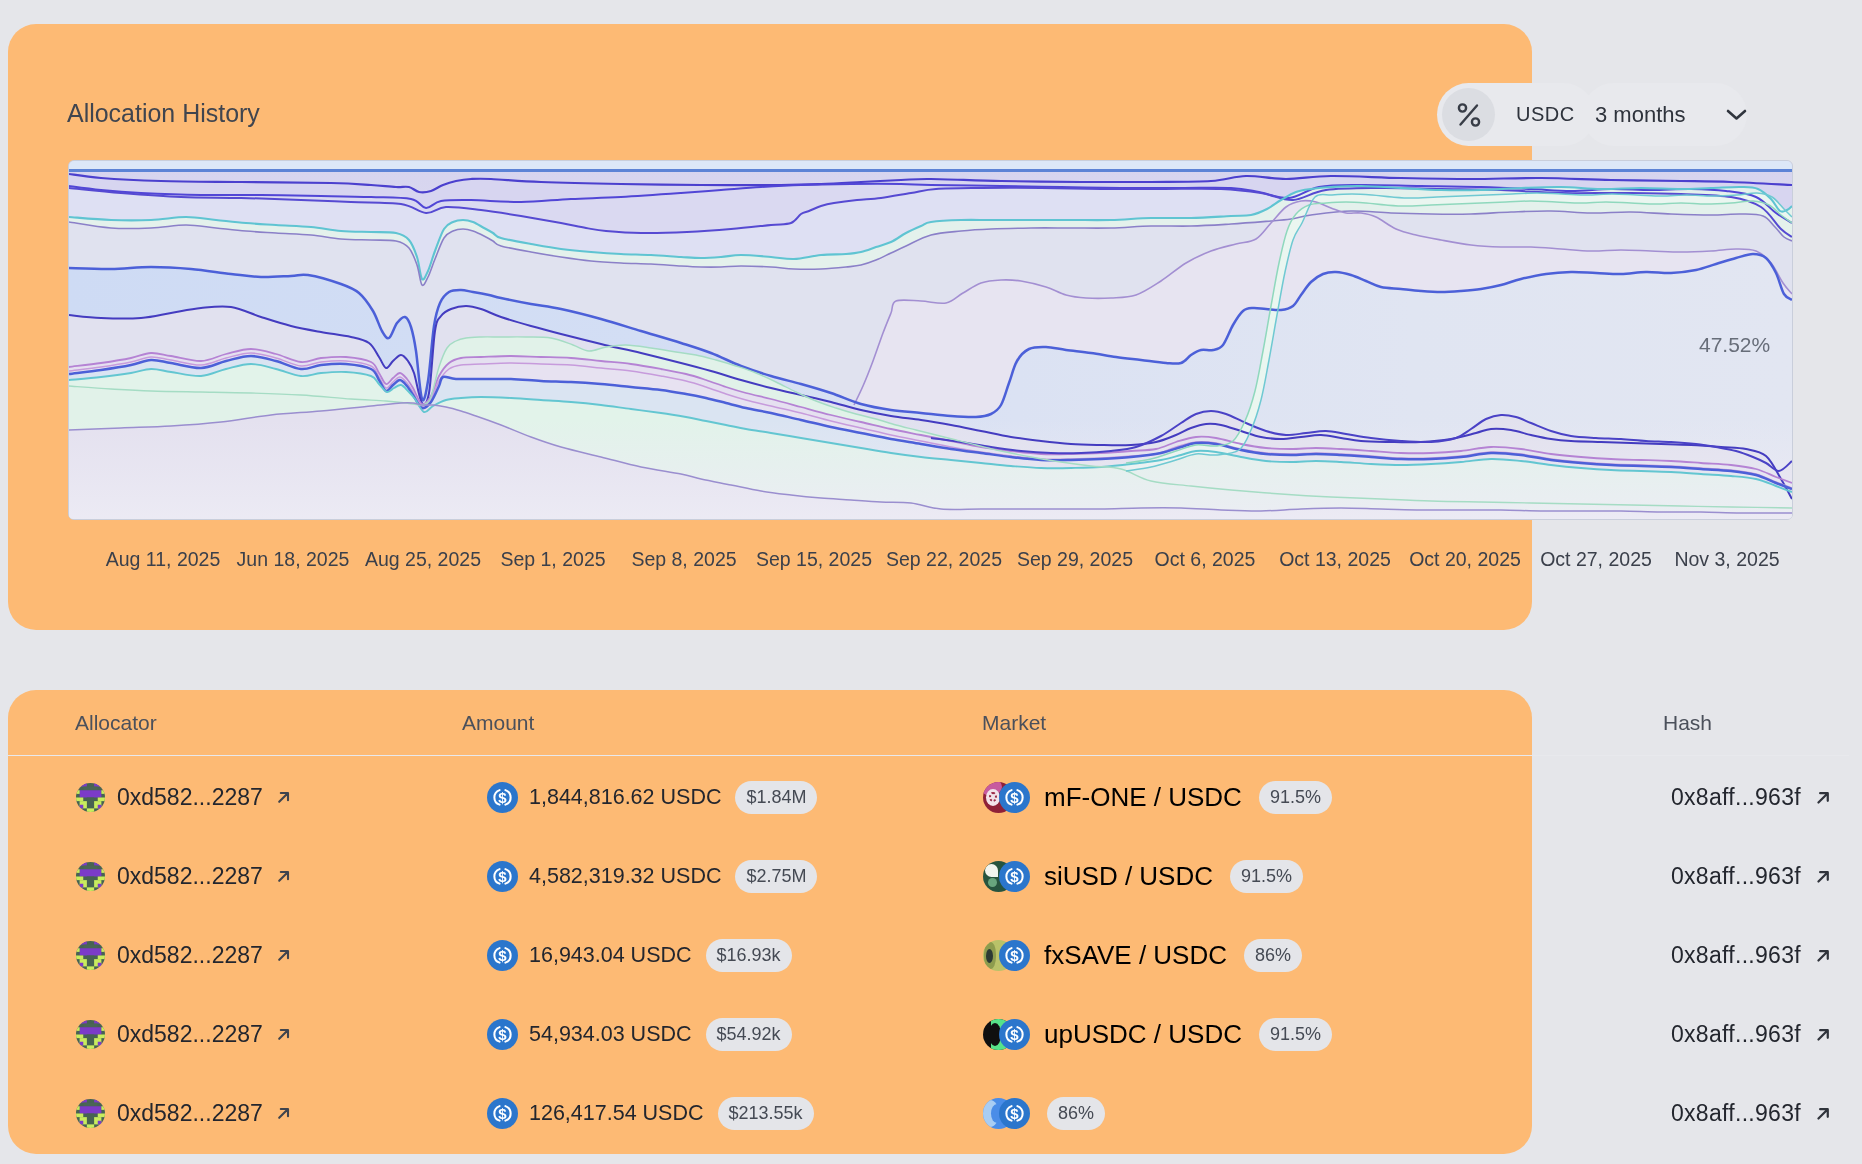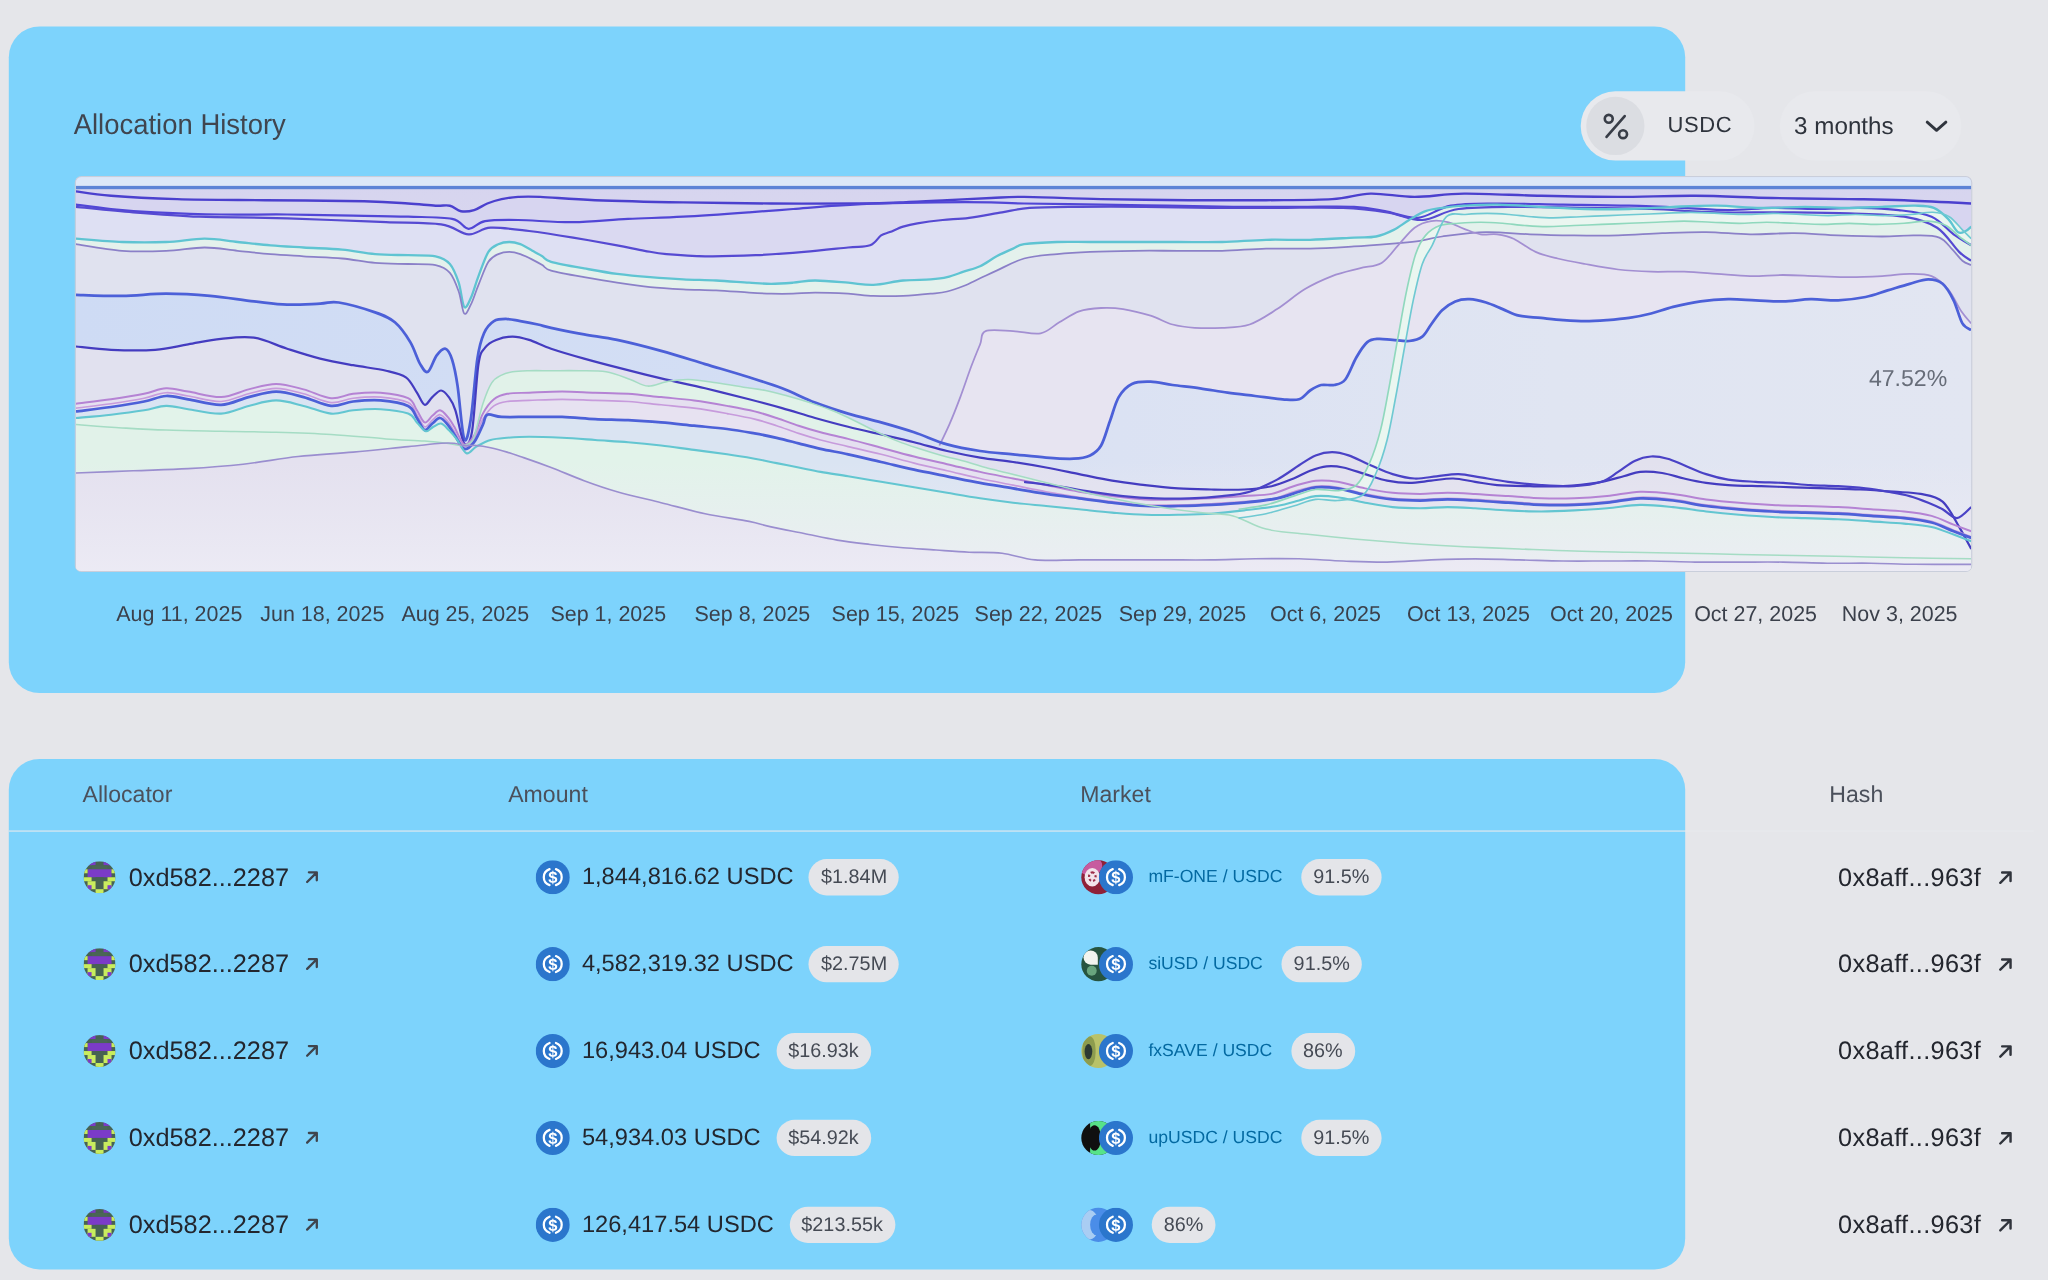--- a/index.html
+++ b/index.html
@@ -1,40 +1,40 @@
 <!DOCTYPE html>
 <html><head><meta charset="utf-8"><style>
 *{margin:0;padding:0;box-sizing:border-box}
 html,body{width:1862px;height:1164px;background:#e5e6ea;font-family:"Liberation Sans",sans-serif;position:relative;overflow:hidden}
-.card{position:absolute;left:8px;width:1524px;background:#7dd3fc;border-radius:28px}
+.card{position:absolute;left:8px;width:1524px;background:#fdba74;border-radius:28px}
 .c1{top:24px;height:606px}
 .c2{top:690px;height:464px}
 .title{position:absolute;left:59px;top:74px;font-size:26px;color:#40454f;transform:scaleX(.96);transform-origin:left center}
 .pill{position:absolute;top:59px;height:63px;background:#e8e9ed;border-radius:32px;display:flex;align-items:center}
 .p1{left:1429px;width:158px}
-.p2{left:1610px;width:165px;justify-content:flex-start;gap:28px;padding-left:13px}
+.p2{left:1574px;width:165px;justify-content:space-between;gap:28px;padding-left:13px}
 .pcircle{width:53px;height:53px;margin-left:5px;border-radius:50%;background:#dbdde2;display:flex;align-items:center;justify-content:center}
 .usdctxt{font-size:20px;color:#2e333c;margin-left:21px;letter-spacing:.5px}
 .mtxt{font-size:22px;color:#2e333c}
 .chartbox{position:absolute;left:60px;top:136px;width:1725px;height:360px;border:1px solid #c9cedb;border-radius:6px;background:linear-gradient(#d6d4ef 0%,#dcdaee 30%,#e2e0ee 55%,#e6e4f0 78%,#ebeaf3 100%);overflow:hidden}
 .topstrip{position:absolute;left:0;top:0;width:100%;height:8px;background:#dce7f8}
 .topline{position:absolute;left:0;top:8px;width:100%;height:2.5px;background:#5c83d6}
 .chartsvg{position:absolute;left:0;top:0}
 .pct{position:absolute;left:1691px;top:309px;font-size:21px;color:#676d79}
 .dates{position:absolute;top:524px;left:0;width:100%;height:22px}
 .dates span{position:absolute;transform:translateX(-50%);font-size:19.5px;color:#3b404b;white-space:nowrap}
 .thead{position:absolute;top:21px;font-size:21px;color:#4b505b}
 .hline{position:absolute;left:8px;top:755px;width:1841px;height:1px;background:#e8e9ed}
 .row{position:absolute;left:0;width:1862px;height:79px}
 .cell{position:absolute;top:0;height:79px;display:flex;align-items:center}
 .alloc{left:76px;gap:12px}
 .addr{font-size:23px;color:#23262e}
 .amt{left:487px;gap:11px}
 .amttxt{font-size:21.5px;color:#23262e}
-.mkttxt{font-size:16px;color:#0369a1}
+.mkttxt{font-size:26px;color:#000000}
 .chip{height:33px;background:#e4e5e9;border-radius:17px;display:flex;align-items:center;padding:0 11px;font-size:18px;color:#454a54;margin-left:3px}
 .mkt{left:983px;gap:14px}
 .hash{right:30px;gap:13px}
 .hashtxt{font-size:23px;color:#23262e;letter-spacing:.3px}
 .icons{position:relative;width:47px;height:31px;flex:none}
 </style></head><body>
 <div class="card c1">
   <div class="title">Allocation History</div>
   <div class="pill p1">
     <div class="pcircle">

